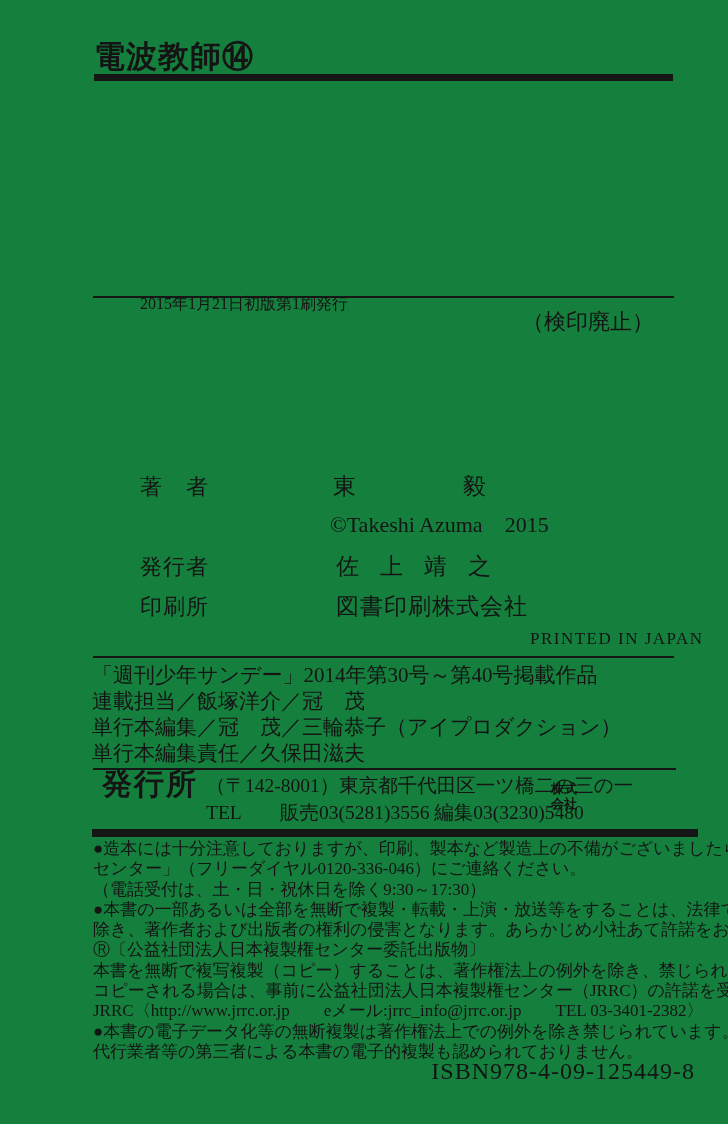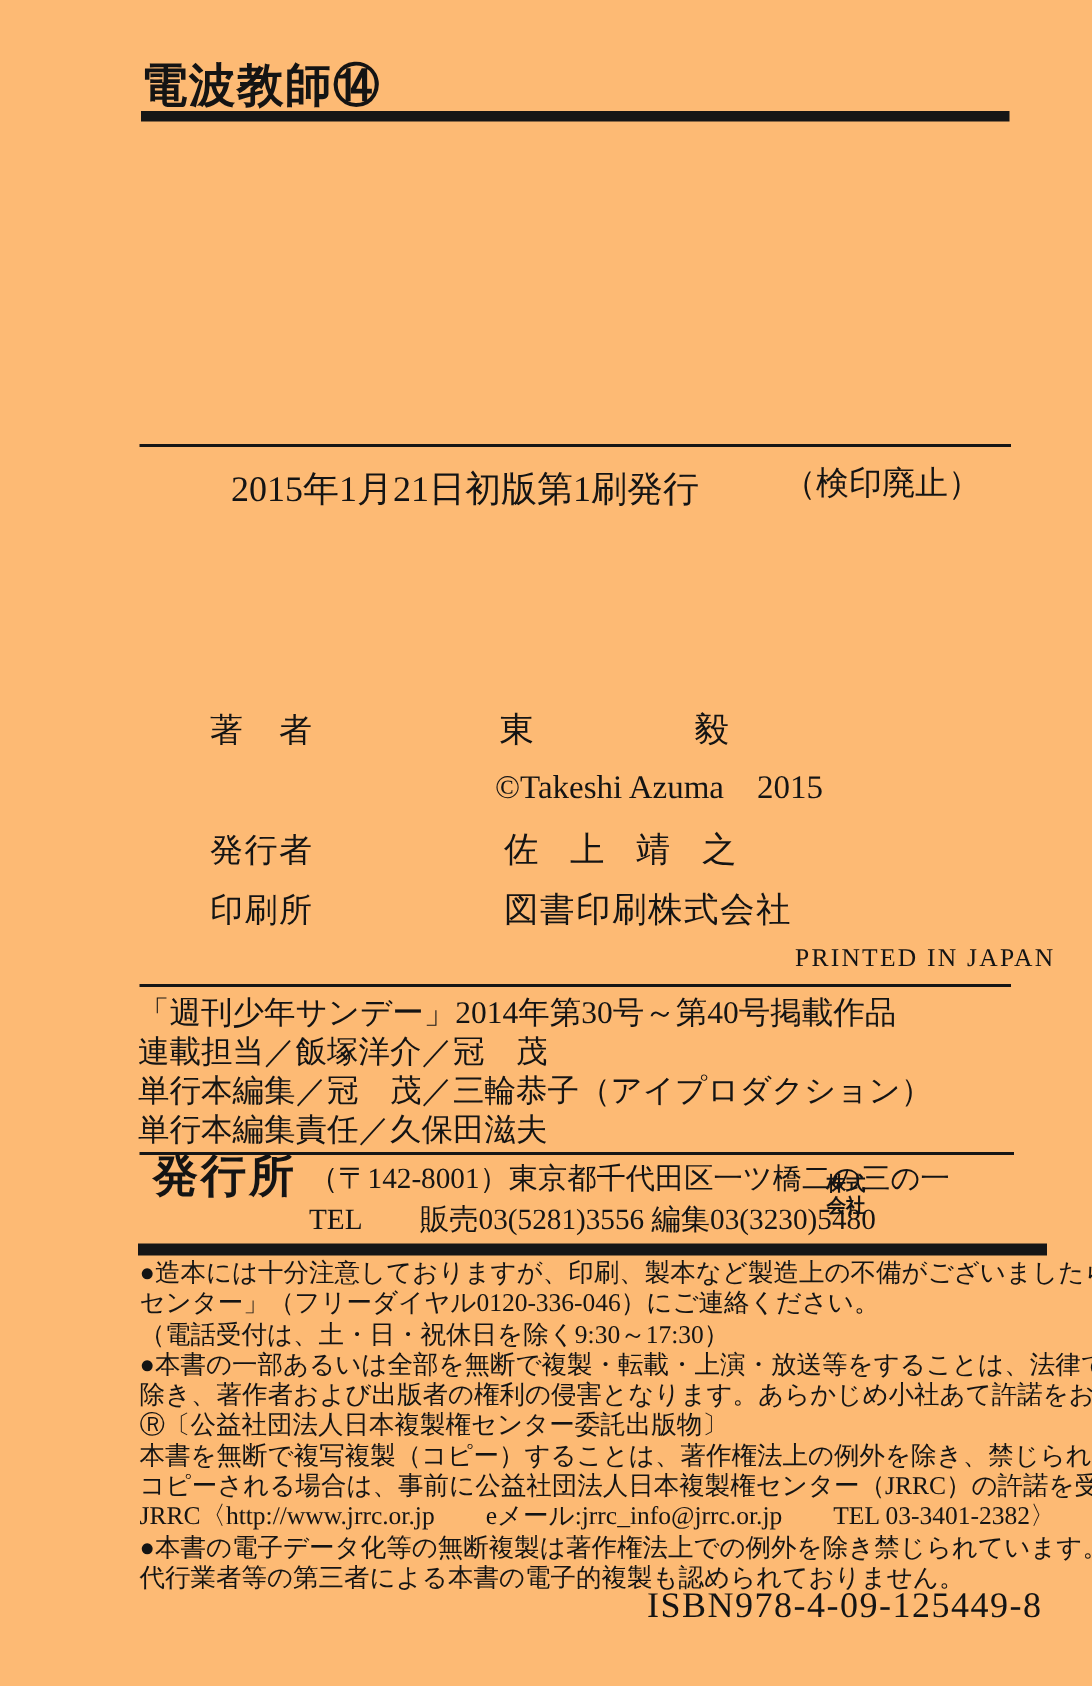--- a/index.html
+++ b/index.html
@@ -1,33 +1,33 @@
 <!DOCTYPE html>
 <html><head>
 <meta charset="utf-8">
 <style>
   html,body{margin:0;padding:0;background:#e8e8e8;}
   .page{
     position:relative;
     width:728px;height:1124px;
-    background:#fdba74;
+    background:#15803d;
     color:#141414;
     font-family:"Liberation Serif","DejaVu Serif",serif;
     overflow:hidden;
   }
   .sans{font-family:"Liberation Sans","DejaVu Sans",sans-serif;}
   .abs{position:absolute;}
   .rule{position:absolute;background:#161616;}
 
   .title{left:94px;top:36px;font-size:31px;font-weight:bold;letter-spacing:1px;}
   .rule-title{left:94px;top:74px;width:579px;height:7px;}
   .series{left:96px;top:87px;font-size:23px;font-weight:600;letter-spacing:1px;}
 
   .rule-1{left:93px;top:296px;width:581px;height:2px;}
-  .date-line{left:140px;top:310px;font-size:24px;margin-left:14px;}
+  .date-line{left:140px;top:294px;font-size:16px;}
   .seal-note{left:522px;top:307px;font-size:22px;}
 
   .cred-label{left:140px;font-size:22px;letter-spacing:1px;}
   .author-label{top:472px;}
   .author-value{left:333px;top:471px;width:153px;display:flex;justify-content:space-between;font-size:23px;}
   .copyright{left:330px;top:510px;font-size:22px;}
   .publisher-label{top:552px;}
   .publisher-value{left:336px;top:551px;font-size:23px;letter-spacing:21px;white-space:nowrap;}
   .printer-label{top:592px;}
   .printer-value{left:336px;top:591px;font-size:23px;letter-spacing:1px;}

